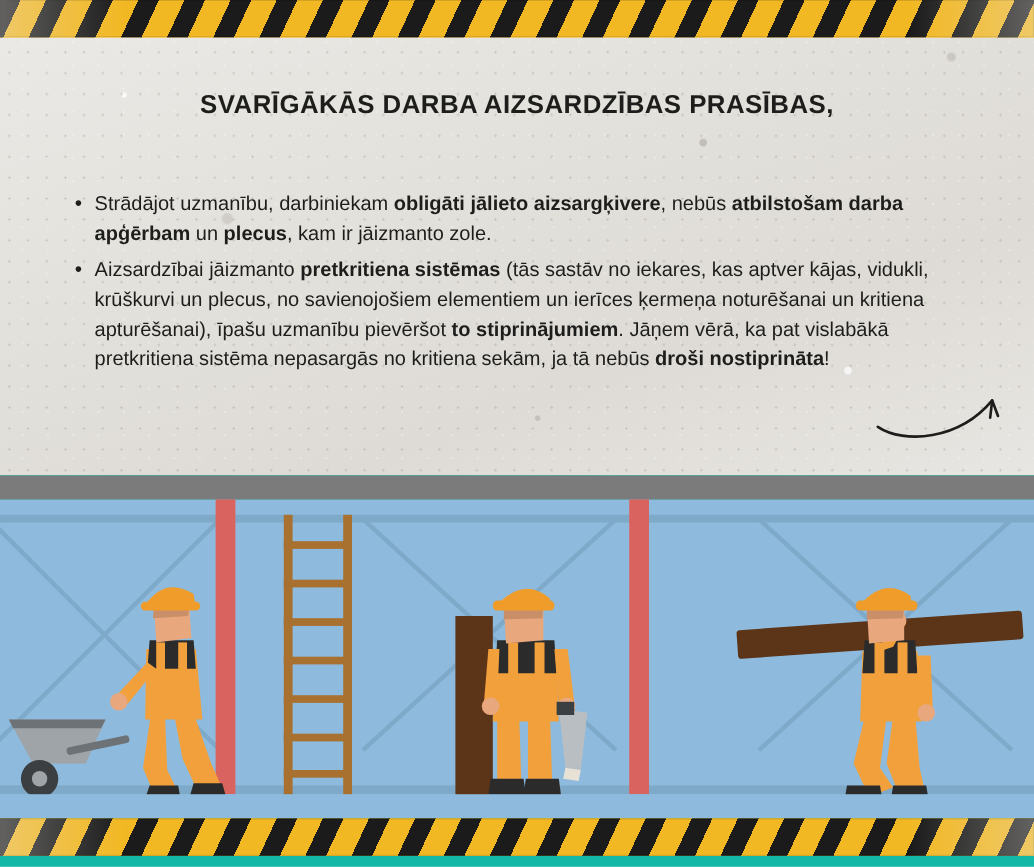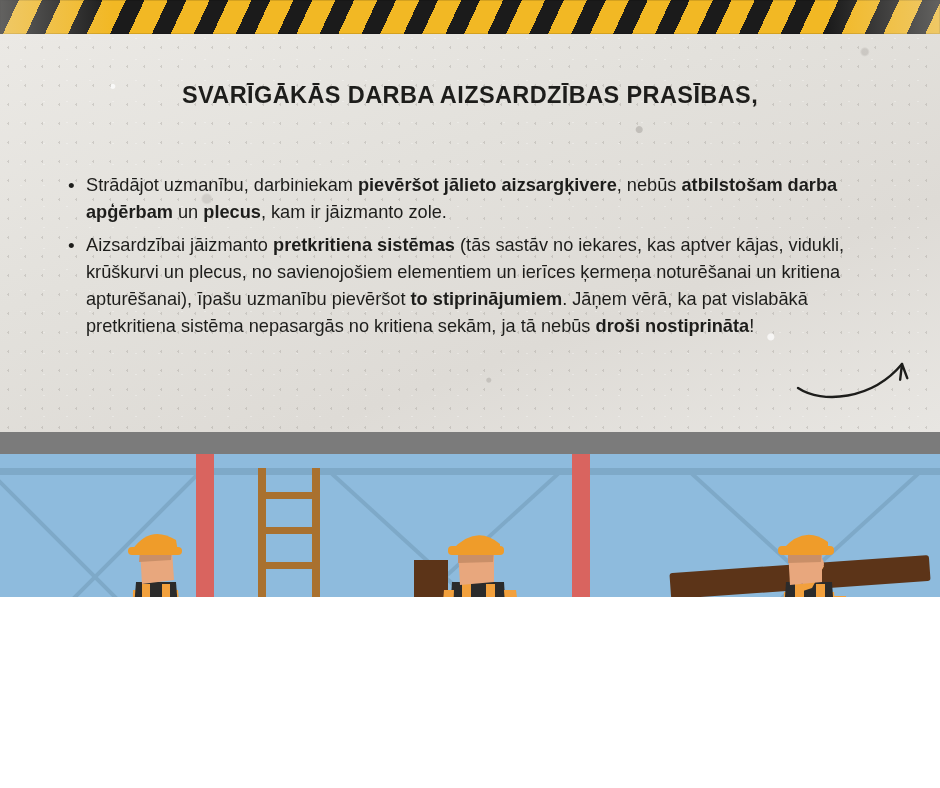--- a/index.html
+++ b/index.html
@@ -9,21 +9,21 @@
   }
   body {
     width: 940px;
     height: 788px;
     overflow: hidden;
     font-family: "Liberation Sans", sans-serif;
   }
   .poster {
     position: relative;
     width: 940px;
-    height: 597px;
+    height: 788px;
     background: #14b8a6;
     overflow: hidden;
   }
 
   
   .concrete {
     position: absolute;
     left: 0; top: 0;
     width: 940px;
     height: 432px;
@@ -146,21 +146,21 @@
     <div class="hazard-fade"></div>
   </div>
 
   <div class="heading">
     <div>SVARĪGĀKĀS DARBA AIZSARDZĪBAS PRASĪBAS,</div>
   </div>
 
   <div class="body-list" id="bullet-container">
       <div class="bullet-row">
         <span class="bullet-dot">•</span>
-        <span class="bullet-text"><span>Strādājot uzmanību, darbiniekam </span><b>pievēršot jālieto aizsargķivere</b><span>, nebūs </span><b>atbilstošam darba apģērbam</b><span> un </span><b>plecus</b><span>, kam ir jāizmanto zole.</span></span>
+        <span class="bullet-text"><span>Strādājot uzmanību, darbiniekam </span><b>obligāti jālieto aizsargķivere</b><span>, nebūs </span><b>atbilstošam darba apģērbam</b><span> un </span><b>plecus</b><span>, kam ir jāizmanto zole.</span></span>
       </div>
       <div class="bullet-row">
         <span class="bullet-dot">•</span>
         <span class="bullet-text"><span>Aizsardzībai jāizmanto </span><b>pretkritiena sistēmas</b><span> (tās sastāv no iekares, kas aptver kājas, vidukli, krūškurvi un plecus, no savienojošiem elementiem un ierīces ķermeņa noturēšanai un kritiena apturēšanai), īpašu uzmanību pievēršot </span><b>to stiprinājumiem</b><span>. Jāņem vērā, ka pat vislabākā pretkritiena sistēma nepasargās no kritiena sekām, ja tā nebūs </span><b>droši nostiprināta</b><span>!</span></span>
       </div>
     </div>
 
   <svg class="arrow" viewBox="0 0 130 70">
     <path d="M4 58 C 28 74, 78 70, 108 34" fill="none" stroke="#1d1d1b" stroke-width="2.4" stroke-linecap="round"></path>
     <path d="M108 34 L 99 47 M108 34 L 106 49" fill="none" stroke="#1d1d1b" stroke-width="2.4" stroke-linecap="round" transform="rotate(-28 108 34)"></path>

